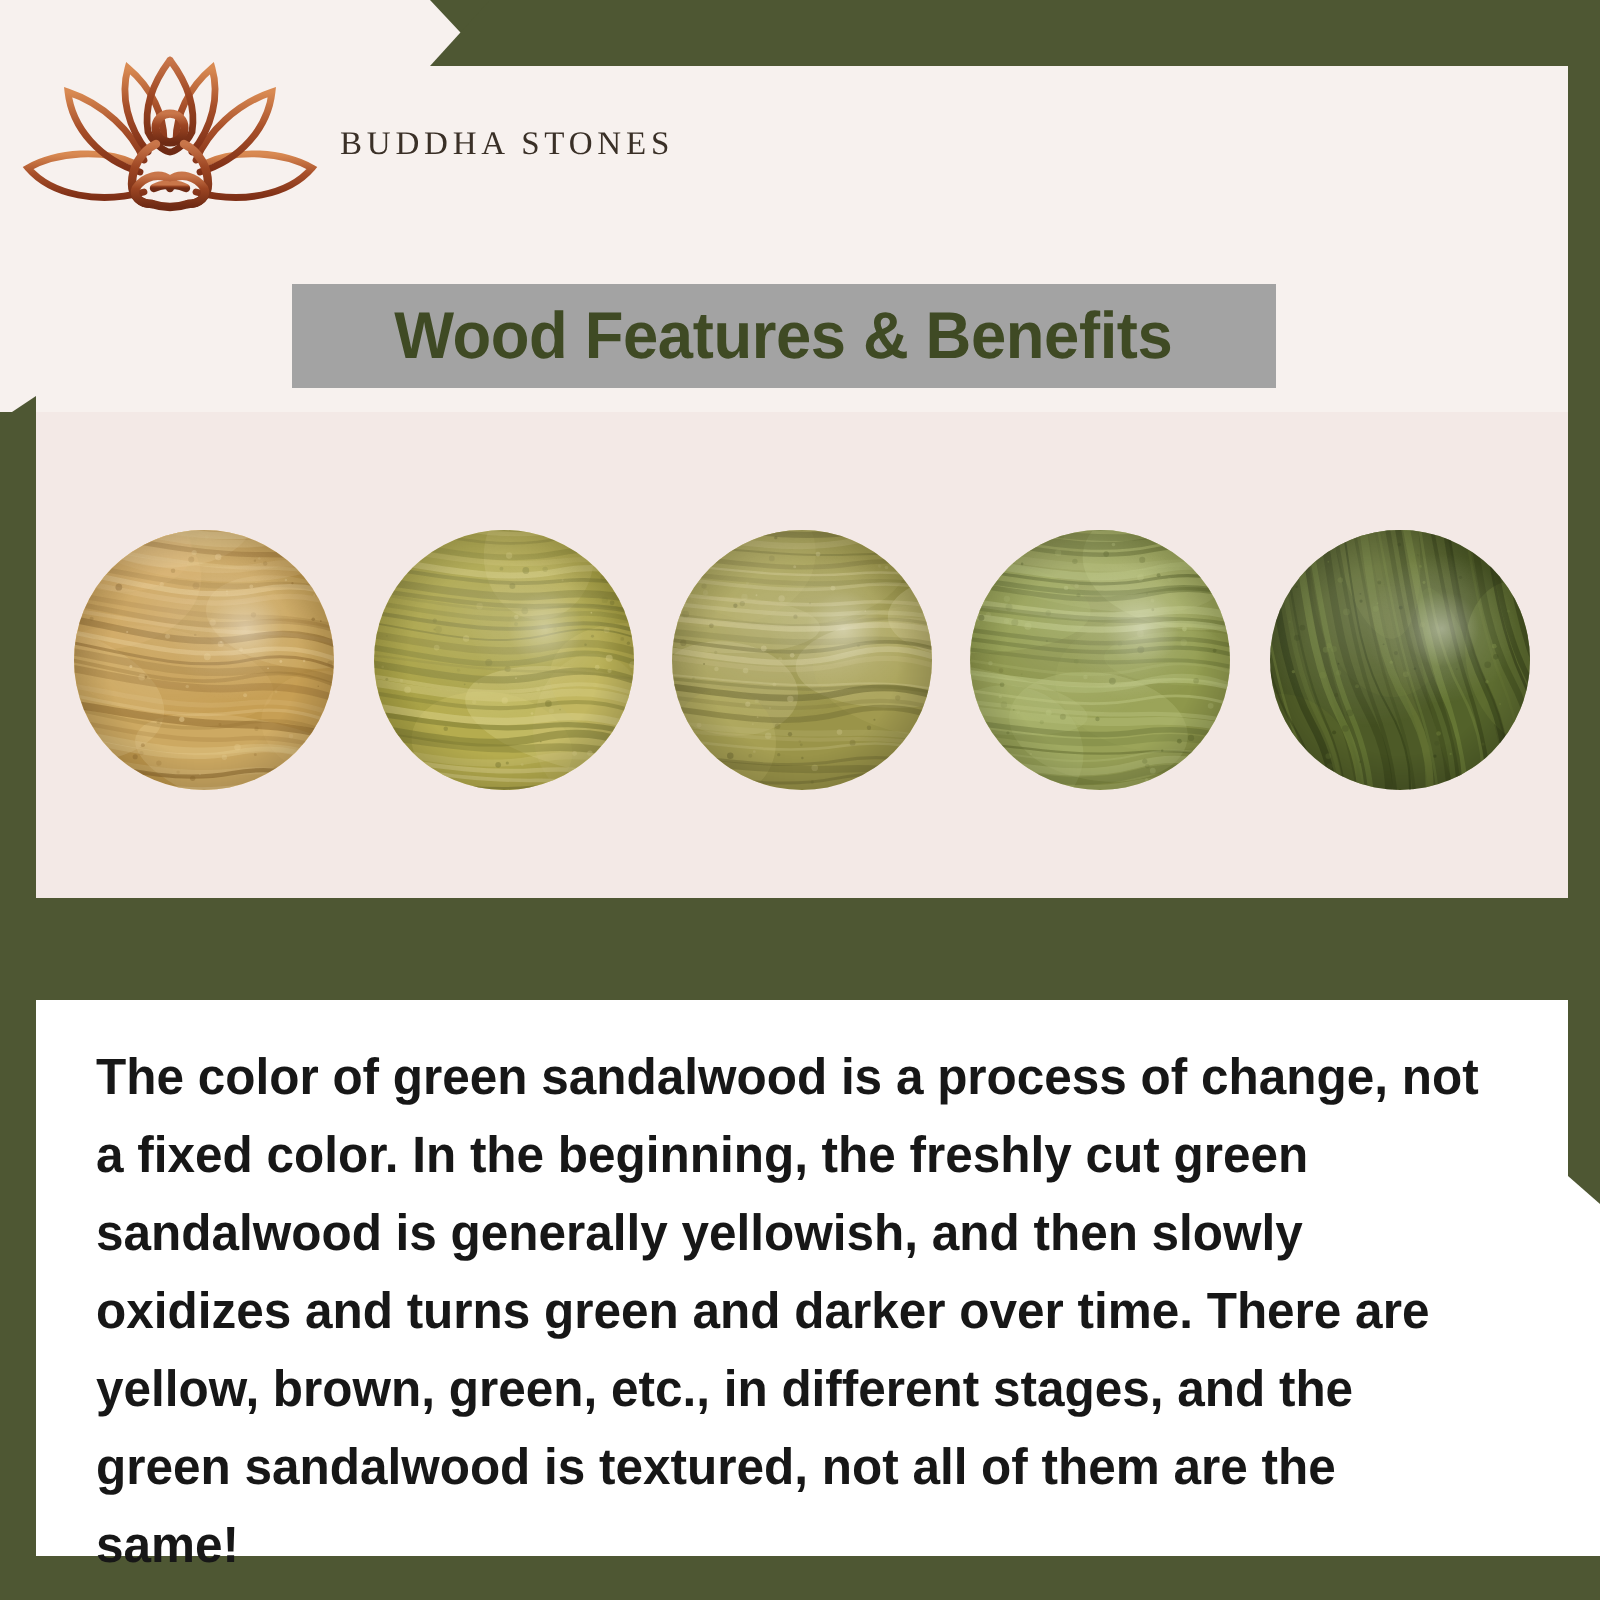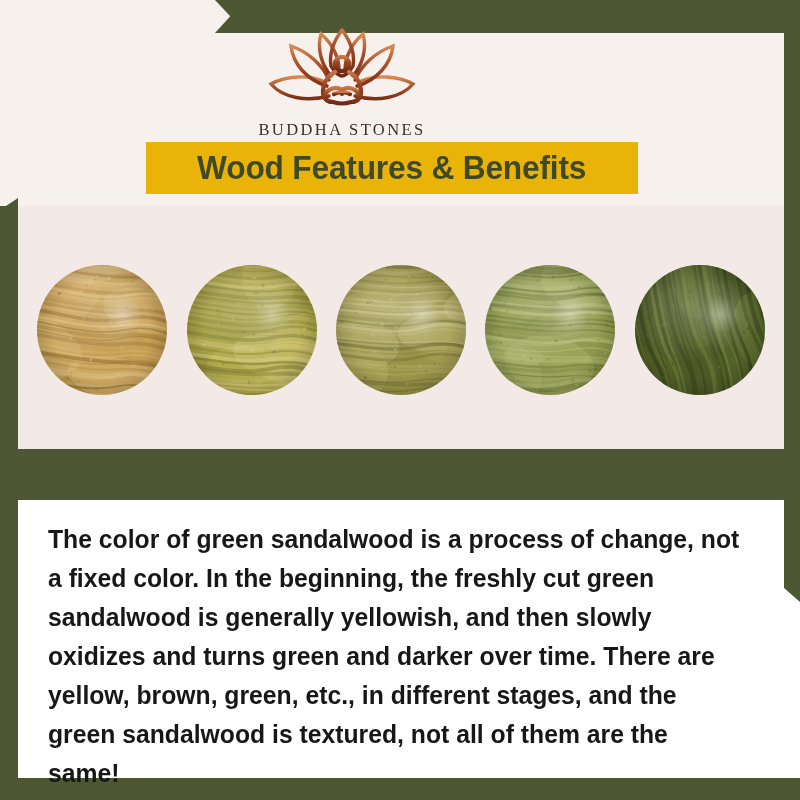--- a/index.html
+++ b/index.html
@@ -60,37 +60,37 @@
   .strip-bottom {
     position:absolute;
     left:0; bottom:0; width:800px; height:22px;
     background:#4e5733;
   }
 
   
   .logo-wrap {
     position:absolute;
     left:0; top:24px; width:684px;
-    display:flex; flex-direction:column; align-items:center;
+    display:flex; flex-direction:row; align-items:center;
   }
   .logo-mark { width:170px; height:92px; display:block; }
   .logo-word {
     margin-top:4px;
     font-family:"Liberation Serif", serif;
     font-size:16.5px;
     letter-spacing:2.4px;
     color:#3a3027;
     font-weight:400;
   }
 
   
   .title-banner {
     position:absolute;
     left:146px; top:142px; width:492px; height:52px;
-    background:#eab308;
+    background:#a3a3a3;
     display:flex; align-items:center; justify-content:center;
   }
   .title-text {
     font-family:"Liberation Sans Narrow","Liberation Sans", sans-serif;
     font-weight:bold;
     font-size:33px;
     letter-spacing:-0.2px;
     color:#3f4a24;
     transform:scaleX(0.96);
   }

